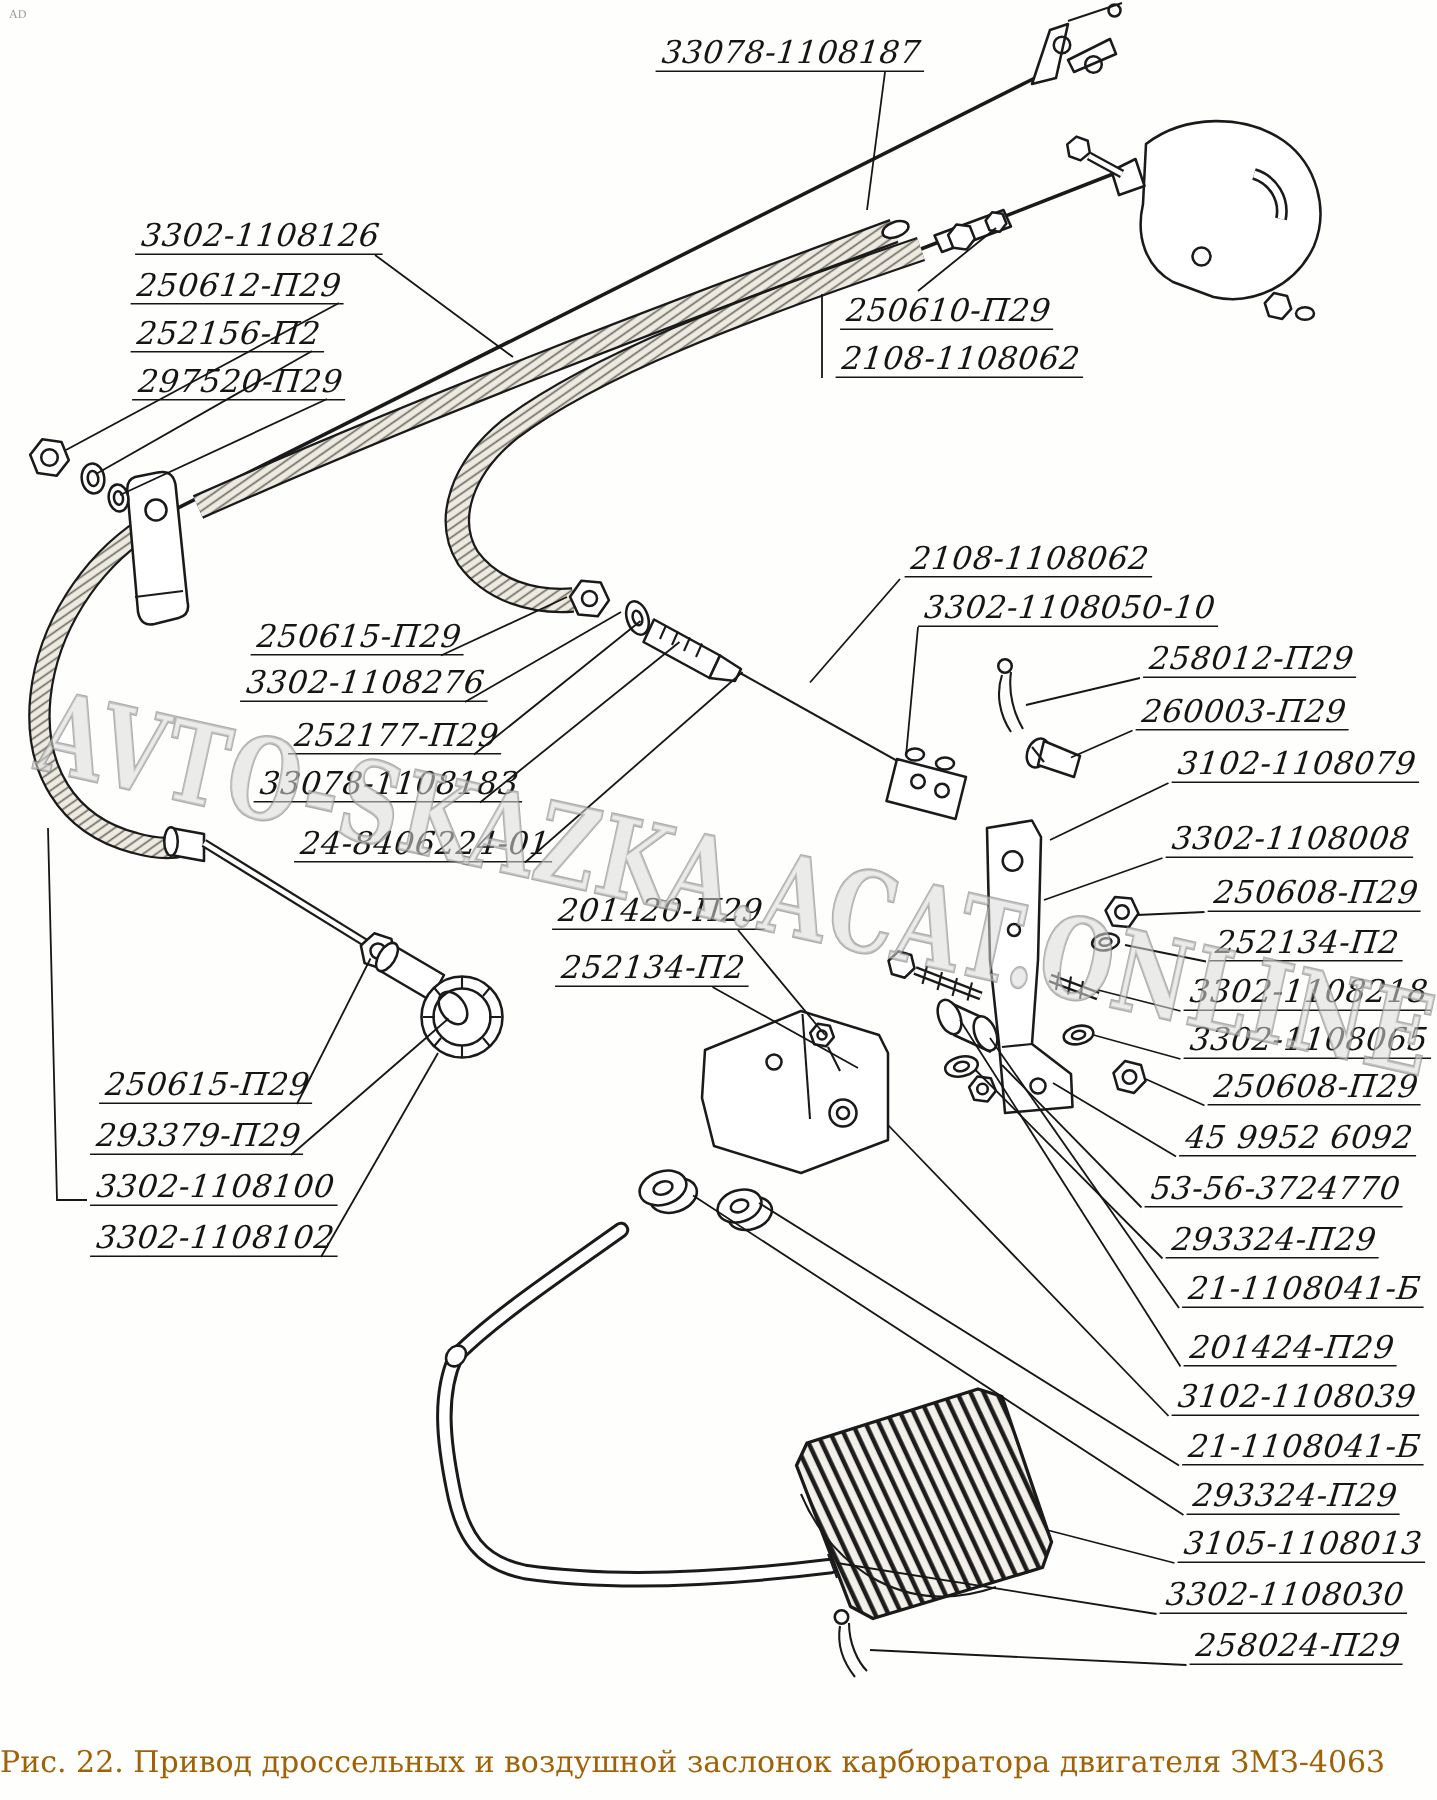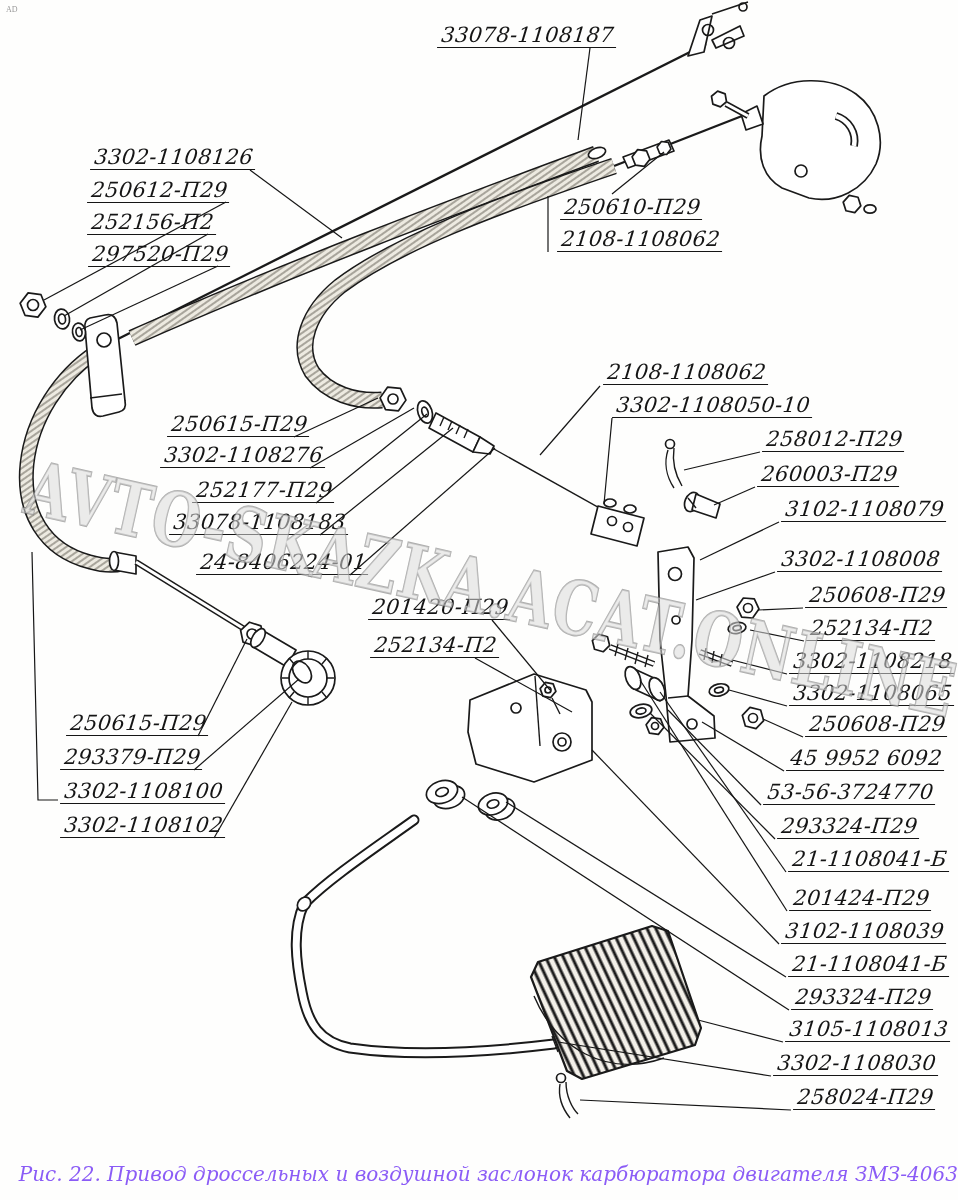--- a/index.html
+++ b/index.html
@@ -17,21 +17,21 @@
     line-height:1.05;
     white-space:nowrap;
     letter-spacing:.4px;
     border-bottom:1.6px solid #151515;
     padding:0 3px 1px 3px;
     transform:skewX(-6deg);
     transform-origin:left bottom;
   }
   .caption{
     position:absolute;left:0;right:0;top:1162px;
-    text-align:right;font-style:italic;font-size:20px;color:#8b5cf6;
+    text-align:left;font-size:20px;color:#a16207;
   }
   .corner-mark{position:absolute;left:6px;top:5px;font-size:8px;color:#9a9a9a;font-family:Liberation Serif, serif}
 
   
   .thin{fill:none;stroke:#1a1a1a;stroke-width:2.4}
   .t2{fill:none;stroke:#1a1a1a;stroke-width:1.4}
   .ol{fill:none;stroke:#1a1a1a;stroke-width:17;stroke-linecap:butt}
   .il{fill:none;stroke:url(#hatch);stroke-width:14;stroke-linecap:butt}
   .ol2{fill:none;stroke:#1a1a1a;stroke-width:15;stroke-linecap:butt}
   .il2{fill:none;stroke:url(#hatch);stroke-width:12;stroke-linecap:butt}

